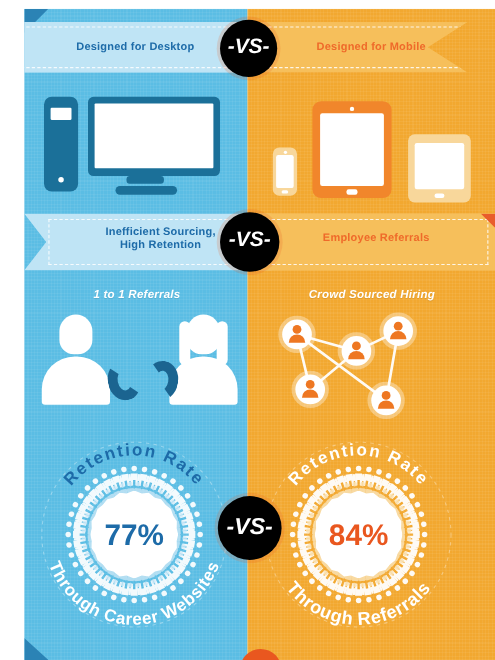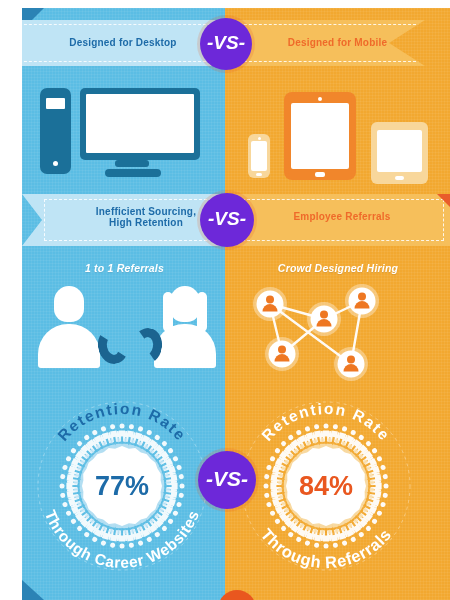--- a/index.html
+++ b/index.html
@@ -90,21 +90,21 @@
   #b2-right-label{ left:228px; width:184px; color:#ef6a2a; top:0; }
   .fold-tr2{
     position:absolute; right:0; top:0; width:13px; height:13px;
     background:#e95c2b; clip-path:polygon(100% 0,100% 100%,0 0);
     z-index:4;
   }
 
   
   .vs{
     position:absolute; border-radius:50%;
-    background:#6d28d9;
+    background:#000000;
     display:flex; align-items:center; justify-content:center;
     color:#fff; font-weight:bold; font-style:italic;
     z-index:10;
     box-shadow:0 0 0 3px rgba(233,87,31,.18);
   }
   #vs1{ left:178px; top:10px;  width:52px; height:52px; font-size:19px; }
   #vs2{ left:178px; top:185px; width:54px; height:54px; font-size:19px; }
   #vs3{ left:176px; top:443px; width:58px; height:58px; font-size:21px; }
   .vs span{ transform:translateY(-1px); }
 
@@ -311,21 +311,21 @@
         <div>Employee Referrals</div>
       </div>
     </div>
   </div>
 
   <div class="vs" id="vs2">
     <span>-VS-</span>
   </div>
 
   <div class="caption" id="cap-left">1 to 1 Referrals</div>
-  <div class="caption" id="cap-right">Crowd Designed Hiring</div>
+  <div class="caption" id="cap-right">Crowd Sourced Hiring</div>
 
   <div id="people">
     <div class="person" id="p-male">
       <div class="p-head"></div>
       <div class="p-body"></div>
     </div>
     <div class="person" id="p-female">
       <div class="p-hair-l"></div>
       <div class="p-hair-r"></div>
       <div class="p-head"></div>

